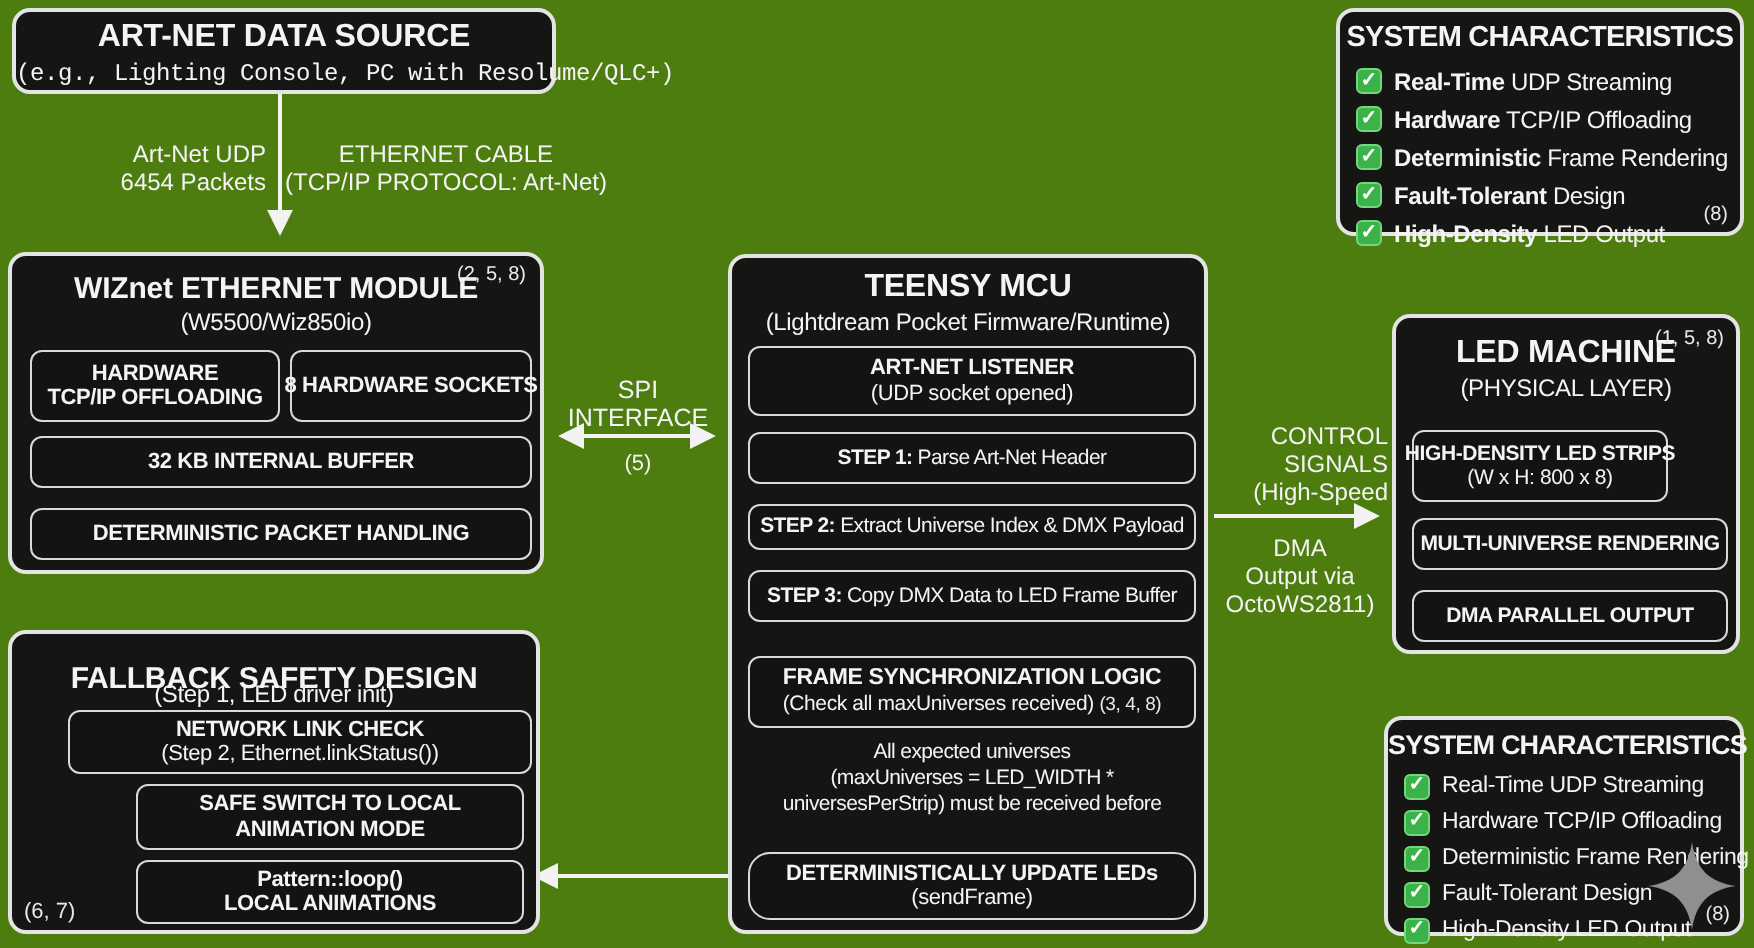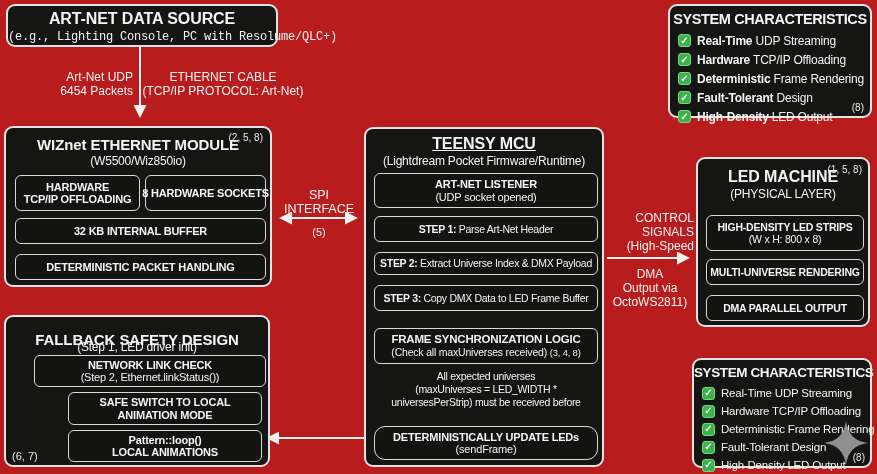--- a/index.html
+++ b/index.html
@@ -1,16 +1,16 @@
 <!DOCTYPE html>
 <html><head>
 <meta charset="utf-8">
 <style>
   html,body{margin:0;padding:0;background:#1e1e1c;}
-  .stage{position:relative;width:877px;height:474px;background:#b91c1c;
+  .stage{position:relative;width:877px;height:474px;background:#4d7c0f;
          font-family:"Liberation Sans",sans-serif;color:#f4f4f4;overflow:hidden;}
   .stage *{box-sizing:border-box;}
   svg.overlay{position:absolute;left:0;top:0;width:877px;height:474px;pointer-events:none;}
   .box{position:absolute;border:2px solid #e4e4e4;border-radius:9px;background:#151514;}
   .cell{position:absolute;border:1.5px solid #d9d9d9;border-radius:6px;background:#131312;
         display:flex;flex-direction:column;align-items:center;justify-content:center;
         text-align:center;line-height:12.5px;}
   .title{position:absolute;left:0;right:0;text-align:center;font-weight:bold;font-size:15px;
          letter-spacing:-0.1px;white-space:nowrap;}
   .subtitle{position:absolute;left:0;right:0;text-align:center;font-size:12px;
@@ -96,21 +96,21 @@
     </div>
   </div>
 
   <div class="edge-label" style="left:280px;top:188px;width:78px;font-size:12.5px;line-height:14px;">
     <div>SPI</div>
     <div>INTERFACE</div>
   </div>
   <div class="edge-label" style="left:280px;top:225px;width:78px;font-size:11px;">(5)</div>
 
   <div class="box" style="left:364px;top:127px;width:240px;height:340px;">
-    <div class="title" style="top:6px;font-size:16px;text-decoration:underline;">TEENSY MCU</div>
+    <div class="title" style="top:6px;font-size:16px;">TEENSY MCU</div>
     <div class="subtitle" style="top:25px;">(Lightdream Pocket Firmware/Runtime)</div>
     <div class="cell" style="left:8px;top:44px;width:224px;height:35px;">
       <span class="cell-line-b">ART-NET LISTENER</span>
       <span class="cell-line-r">(UDP socket opened)</span>
     </div>
     <div class="cell" style="left:8px;top:87px;width:224px;height:26px;">
       <span class="step-line"><span class="b">STEP 1:</span><span> Parse Art-Net Header</span></span>
     </div>
     <div class="cell" style="left:8px;top:123px;width:224px;height:23px;">
       <span class="step-line"><span class="b">STEP 2:</span><span> Extract Universe Index &amp; DMX Payload</span></span>
@@ -141,21 +141,21 @@
   <div class="edge-label" style="left:606px;top:267px;width:88px;">
     <div>DMA</div>
     <div>Output via</div>
     <div>OctoWS2811)</div>
   </div>
 
   <div class="box" style="left:696px;top:157px;width:174px;height:170px;">
     <div class="title" style="top:9px;font-size:16px;">LED MACHINE</div>
     <div class="annot" style="top:5px;right:6px;">(1, 5, 8)</div>
     <div class="subtitle" style="top:28px;">(PHYSICAL LAYER)</div>
-    <div class="cell" style="left:8px;top:56px;width:158px;height:36px;">
+    <div class="cell" style="left:8px;top:56px;width:128px;height:36px;">
       <span class="cell-line-b" style="font-size:10.5px;">HIGH-DENSITY LED STRIPS</span>
       <span class="cell-line-r" style="font-size:10.5px;">(W x H: 800 x 8)</span>
     </div>
     <div class="cell" style="left:8px;top:100px;width:158px;height:26px;">
       <span class="cell-line-b" style="font-size:10.5px;">MULTI-UNIVERSE RENDERING</span>
     </div>
     <div class="cell" style="left:8px;top:136px;width:158px;height:26px;">
       <span class="cell-line-b" style="font-size:10.5px;">DMA PARALLEL OUTPUT</span>
     </div>
   </div>

